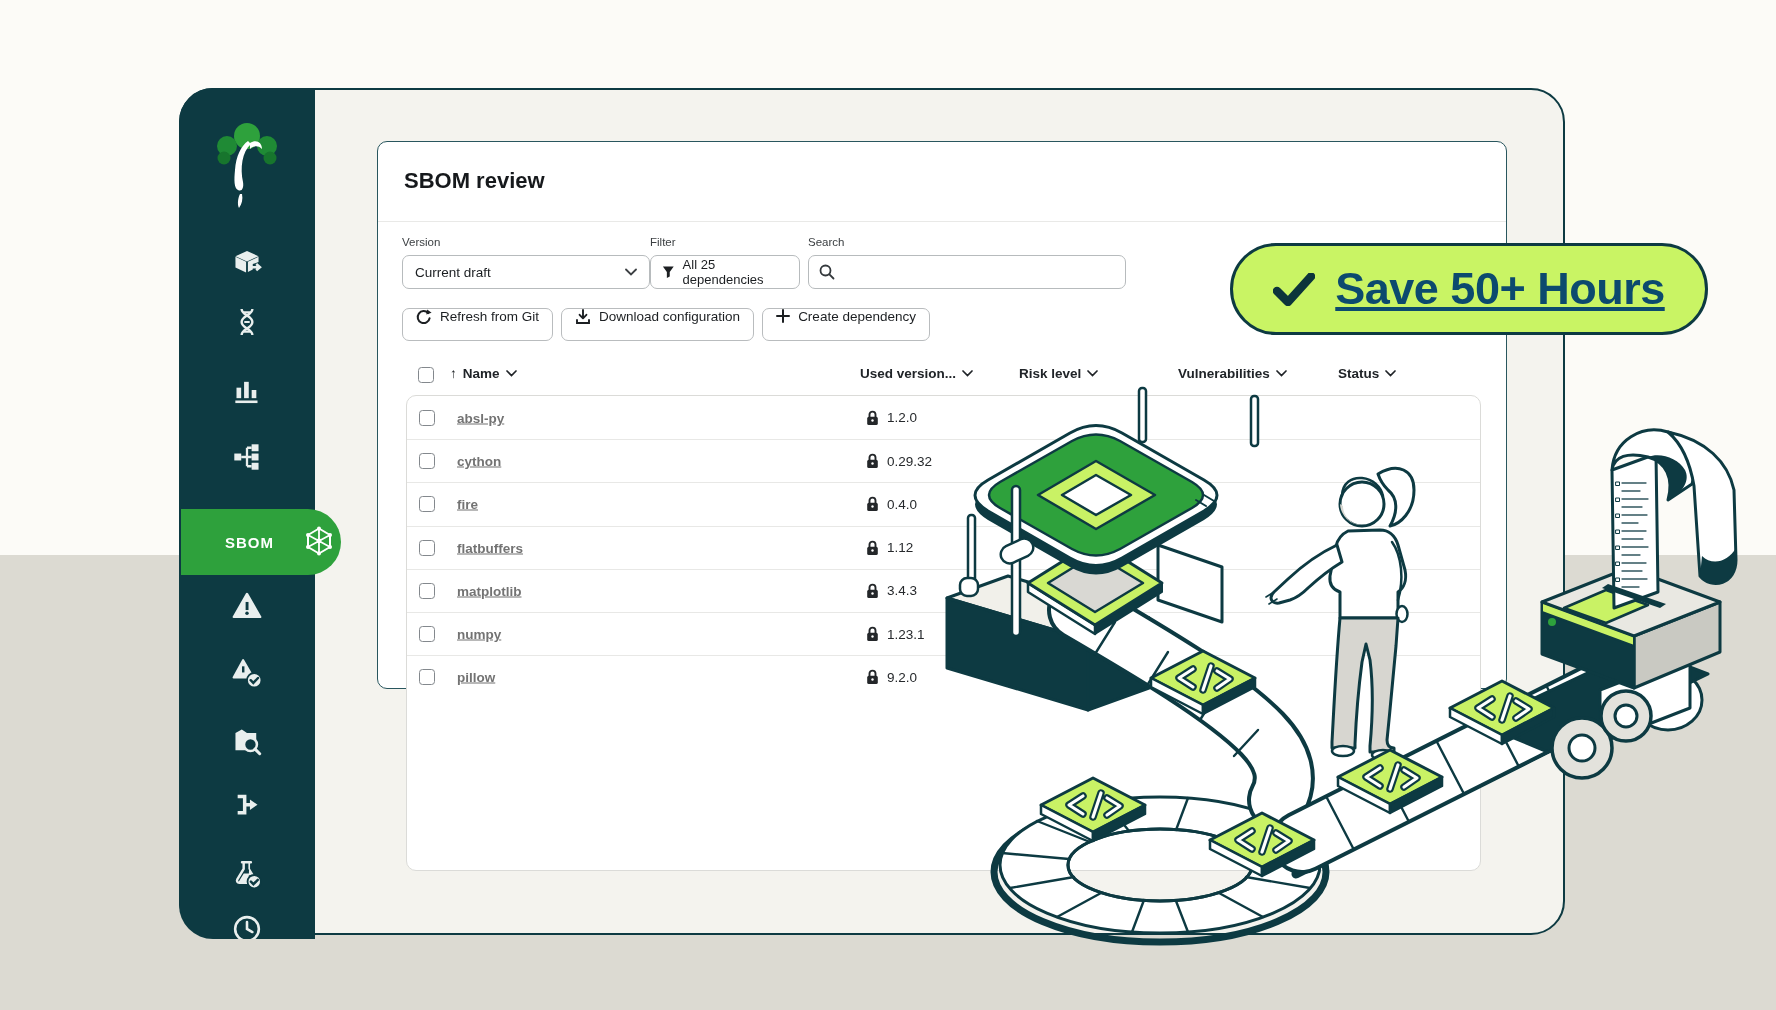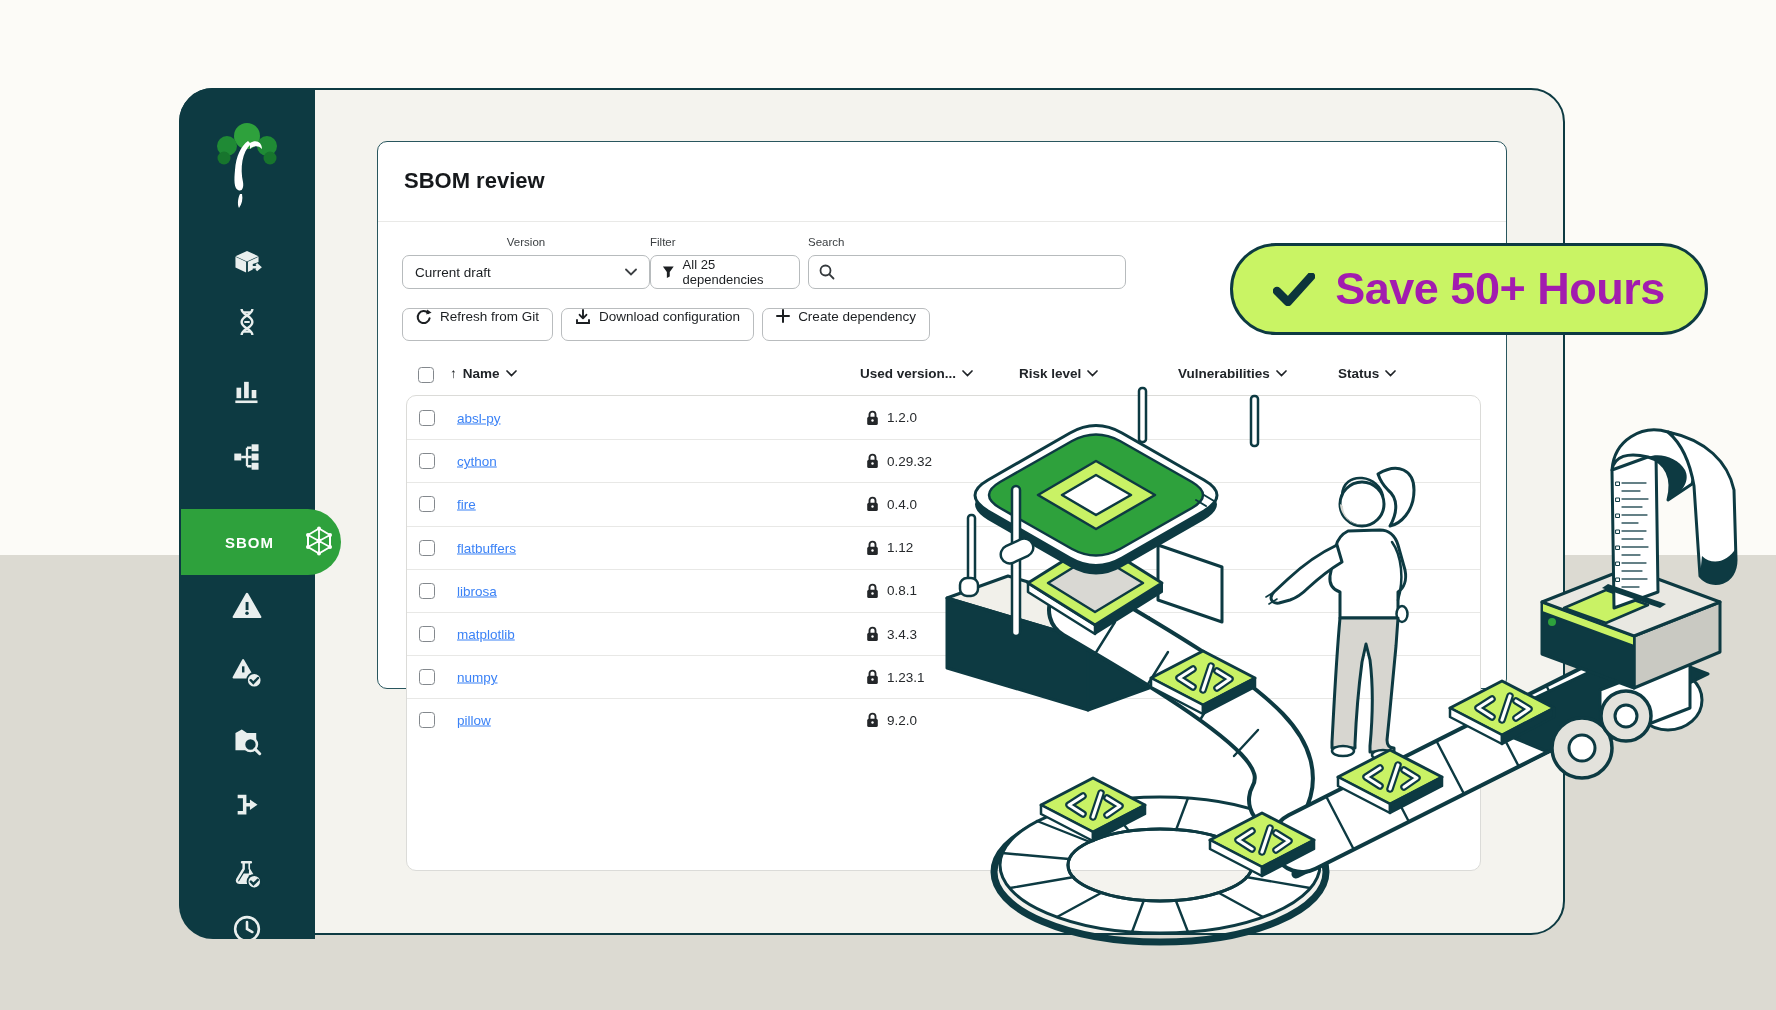--- a/index.html
+++ b/index.html
@@ -23,49 +23,49 @@
   
   .panel { position:absolute; left:196px; top:51px; width:1130px; height:548px; background:#ffffff;
            border:1.5px solid #29565e; border-radius:10px; z-index:2; }
   .page-title { position:absolute; left:26px; top:26px; font-size:22px; font-weight:700; color:#16191c; }
   .panel-divider { position:absolute; left:0; top:79px; width:100%; height:1px; background:#e9e9e7; }
 
   .fgroup { position:absolute; top:94px; }
   .fgroup .flabel { font-size:11.5px; color:#3c4043; margin-bottom:7px; }
   .control { height:34px; border:1.4px solid #b7bbbd; border-radius:7px; background:#fff;
              display:flex; align-items:center; font-size:13.5px; color:#1b1e21; }
-  .fg-version { left:24px;text-align:center; } .fg-version .control { width:248px; padding:0 12px; justify-content:space-between; cursor:pointer; }
+  .fg-version { left:24px; } .fg-version .control { width:248px; padding:0 12px; justify-content:space-between; cursor:pointer; }
   .fg-filter  { left:272px; } .fg-filter .control { width:150px; padding:0 11px; gap:8px; font-size:13px; cursor:pointer; }
   .fg-search  { left:430px; } .fg-search .control { width:318px; padding:0 10px; gap:8px; }
   .fg-search input { border:none; outline:none; flex:1; height:100%; font-size:13.5px; font-family:inherit; background:transparent; }
 
   .actions-row { position:absolute; left:24px; top:166px; display:flex; gap:8px; }
   .btn { display:inline-flex; align-items:flex-start; gap:8px; height:33px; padding:0 13px;
          border:1.4px solid #b9bcbe; border-radius:7px; background:#fff; font-size:13.5px; color:#1c1f22;
          font-family:inherit; cursor:pointer; }
 
   
   .thead { position:absolute; left:0; top:224px; width:100%; height:22px; font-size:13.5px; font-weight:700; color:#202428; }
   .hcell { position:absolute; display:flex; align-items:center; gap:6px; cursor:pointer; white-space:nowrap; }
   .checkbox { width:16px; height:16px; border:1.6px solid #83888d; border-radius:3.5px; background:#fff; cursor:pointer; }
   .tbody { position:absolute; left:28px; top:253px; width:1075px; height:476px; background:#fff;
            border:1.5px solid #dbdbd8; border-radius:10px; overflow:hidden; }
   .trow { position:relative; height:43.2px; }
   .trow + .trow { border-top:1px solid #e8e8e6; }
   .trow .checkbox { position:absolute; left:12px; top:50%; transform:translateY(-50%); }
   .dep-link { position:absolute; left:50px; top:50%; transform:translateY(-50%); font-size:13.5px;
-              color:#3b82f6; text-decoration:underline; cursor:pointer; }
+              color:#737373; text-decoration:underline; cursor:pointer;font-weight:bold; }
   .ver { position:absolute; left:459px; top:50%; transform:translateY(-50%);
          display:flex; align-items:center; gap:8px; font-size:13.5px; color:#26292c; }
 
   
   .badge { position:absolute; left:1230px; top:243px; width:478px; height:92px; background:#c9f464;
            border:3px solid #0d3a42; border-radius:46px; display:flex; align-items:center; justify-content:center;
            gap:20px; z-index:6; }
-  .badge-text { font-size:45px; font-weight:700; color:#a21caf; letter-spacing:-0.5px; }
+  .badge-text { font-size:45px; font-weight:700; color:#0c4a6e; letter-spacing:-0.5px;text-decoration:underline; }
 
   .illustration { position:absolute; left:830px; top:370px; z-index:5; }
 </style>
 </head>
 <body>
 
 <div class="bg-bottom"></div>
 
 <div class="card">
 
@@ -325,32 +325,20 @@
     <span class="ver">
       <svg width="13" height="16" viewBox="0 0 13 16">
         <path d="M3.5,7 L3.5,4.6 A3,3 0 0 1 9.5,4.6 L9.5,7" stroke="#232629" stroke-width="1.9" fill="none"></path>
         <rect x="1.2" y="6.8" width="10.6" height="8.2" rx="1.6" fill="#232629"></rect>
         <circle cx="6.5" cy="10.5" r="1.2" fill="#ffffff"></circle>
       </svg>
       <span>1.12</span>
     </span>
   </div>
 
-  <div class="trow">
-    <span class="checkbox"></span>
-    <a class="dep-link">librosa</a>
-    <span class="ver">
-      <svg width="13" height="16" viewBox="0 0 13 16">
-        <path d="M3.5,7 L3.5,4.6 A3,3 0 0 1 9.5,4.6 L9.5,7" stroke="#232629" stroke-width="1.9" fill="none"></path>
-        <rect x="1.2" y="6.8" width="10.6" height="8.2" rx="1.6" fill="#232629"></rect>
-        <circle cx="6.5" cy="10.5" r="1.2" fill="#ffffff"></circle>
-      </svg>
-      <span>0.8.1</span>
-    </span>
-  </div>
 
 
   <div class="trow">
     <span class="checkbox"></span>
     <a class="dep-link">matplotlib</a>
     <span class="ver">
       <svg width="13" height="16" viewBox="0 0 13 16">
         <path d="M3.5,7 L3.5,4.6 A3,3 0 0 1 9.5,4.6 L9.5,7" stroke="#232629" stroke-width="1.9" fill="none"></path>
         <rect x="1.2" y="6.8" width="10.6" height="8.2" rx="1.6" fill="#232629"></rect>
         <circle cx="6.5" cy="10.5" r="1.2" fill="#ffffff"></circle>

